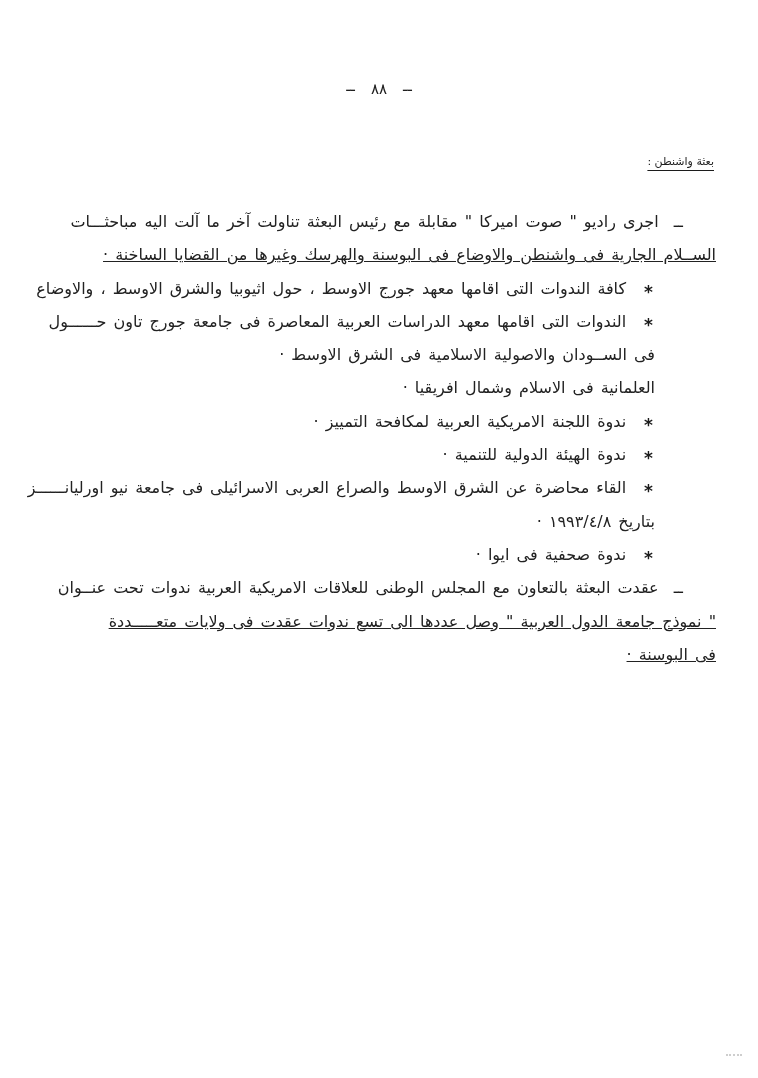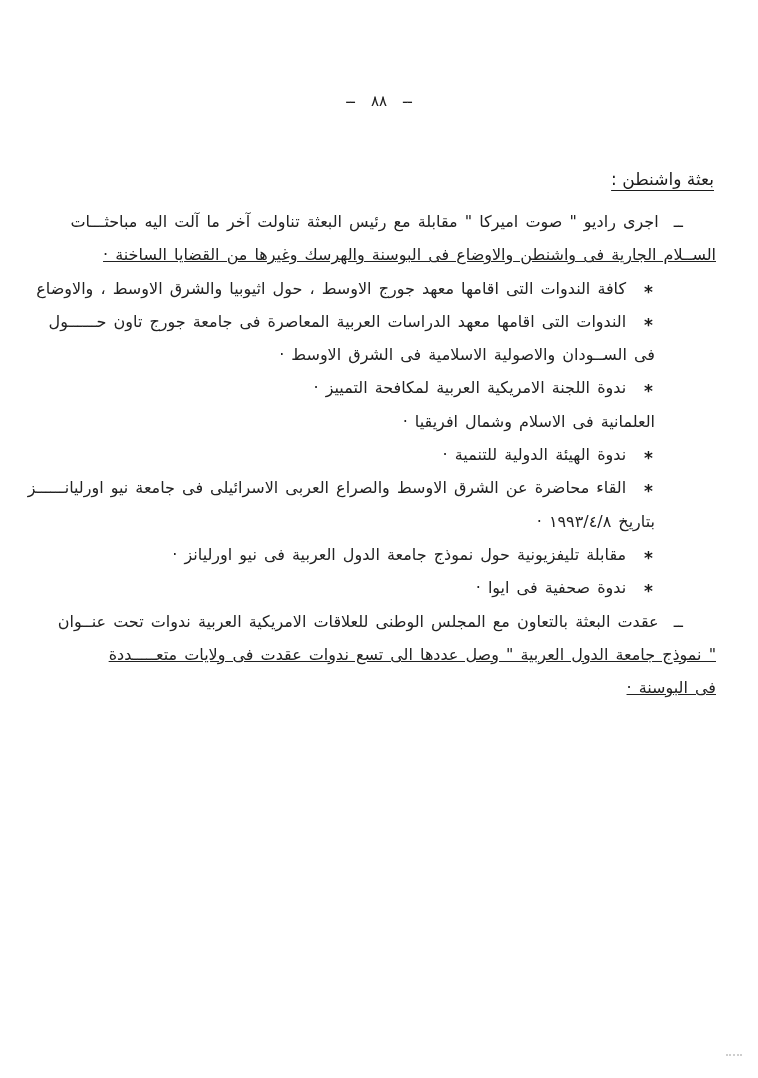--- a/index.html
+++ b/index.html
@@ -12,39 +12,39 @@
     width: 758px;
     height: 1078px;
     background: #ffffff;
     overflow: hidden;
     font-family: "DejaVu Sans", sans-serif;
     color: #1f1f1f;
     direction: rtl;
   }
   .page-number {
     position: absolute;
-    top: 92px;
+    top: 80px;
     left: 0;
     width: 100%;
     text-align: center;
     font-size: 15px;
     color: #1f1f1f;
     letter-spacing: 1px;
     white-space: nowrap;
   }
   .page-number .pn-dash {
     display: inline-block;
     margin: 0 16px;
     transform: translateY(-3px);
   }
   .heading {
     position: absolute;
-    top: 169px;
+    top: 155px;
     right: 44px;
-    font-size: 17px;
+    font-size: 11px;
     color: #1c1c1c;
     text-decoration: underline;
     text-underline-offset: 5px;
     text-decoration-thickness: 1px;
     white-space: nowrap;
   }
   .doc-body {
     position: absolute;
     top: 205px;
     right: 42px;
@@ -95,26 +95,25 @@
   </div>
 
   <div class="heading">بعثة واشنطن :</div>
 
   <div class="doc-body">
       <div class="line dash"><span class="marker">ــ</span><span>اجرى راديو " صوت اميركا " مقابلة مع رئيس البعثة تناولت آخر ما آلت اليه مباحثـــات</span></div>
       <div class="line cont"><span>الســلام الجارية فى واشنطن والاوضاع فى البوسنة والهرسك وغيرها من القضايا الساخنة ·</span></div>
       <div class="line star"><span class="marker">*</span><span>كافة الندوات التى اقامها معهد جورج الاوسط ، حول اثيوبيا والشرق الاوسط ، والاوضاع</span></div>
       <div class="line star"><span class="marker">*</span><span>الندوات التى اقامها معهد الدراسات العربية المعاصرة فى جامعة جورج تاون حــــــول</span></div>
       <div class="line cont2"><span>فى الســودان والاصولية الاسلامية فى الشرق الاوسط ·</span></div>
+      <div class="line cont2"><span>العلمانية فى الاسلام وشمال افريقيا ·</span></div>
       <div class="line star"><span class="marker">*</span><span>ندوة اللجنة الامريكية العربية لمكافحة التمييز ·</span></div>
-      <div class="line cont2"><span>العلمانية فى الاسلام وشمال افريقيا ·</span></div>
       <div class="line star"><span class="marker">*</span><span>ندوة الهيئة الدولية للتنمية ·</span></div>
       <div class="line star"><span class="marker">*</span><span>القاء محاضرة عن الشرق الاوسط والصراع العربى الاسرائيلى فى جامعة نيو اورليانــــــز</span></div>
       <div class="line cont2"><span>بتاريخ ١٩٩٣/٤/٨ ·</span></div>
-      <div class="line star"><span class="marker">*</span><span>مقابلة تليفزيونية حول نموذج جامعة الدول العربية فى نيو اورليانز ·</span></div>
       <div class="line star"><span class="marker">*</span><span>ندوة صحفية فى ايوا ·</span></div>
       <div class="line dash"><span class="marker">ــ</span><span>عقدت البعثة بالتعاون مع المجلس الوطنى للعلاقات الامريكية العربية ندوات تحت عنــوان</span></div>
       <div class="line cont"><span>" نموذج جامعة الدول العربية " وصل عددها الى تسع ندوات عقدت فى ولايات متعـــــددة</span></div>
       <div class="line cont"><span>فى البوسنة ·</span></div>
     </div>
 
   <div class="scan-artifact"></div>
 
 </div>
 

